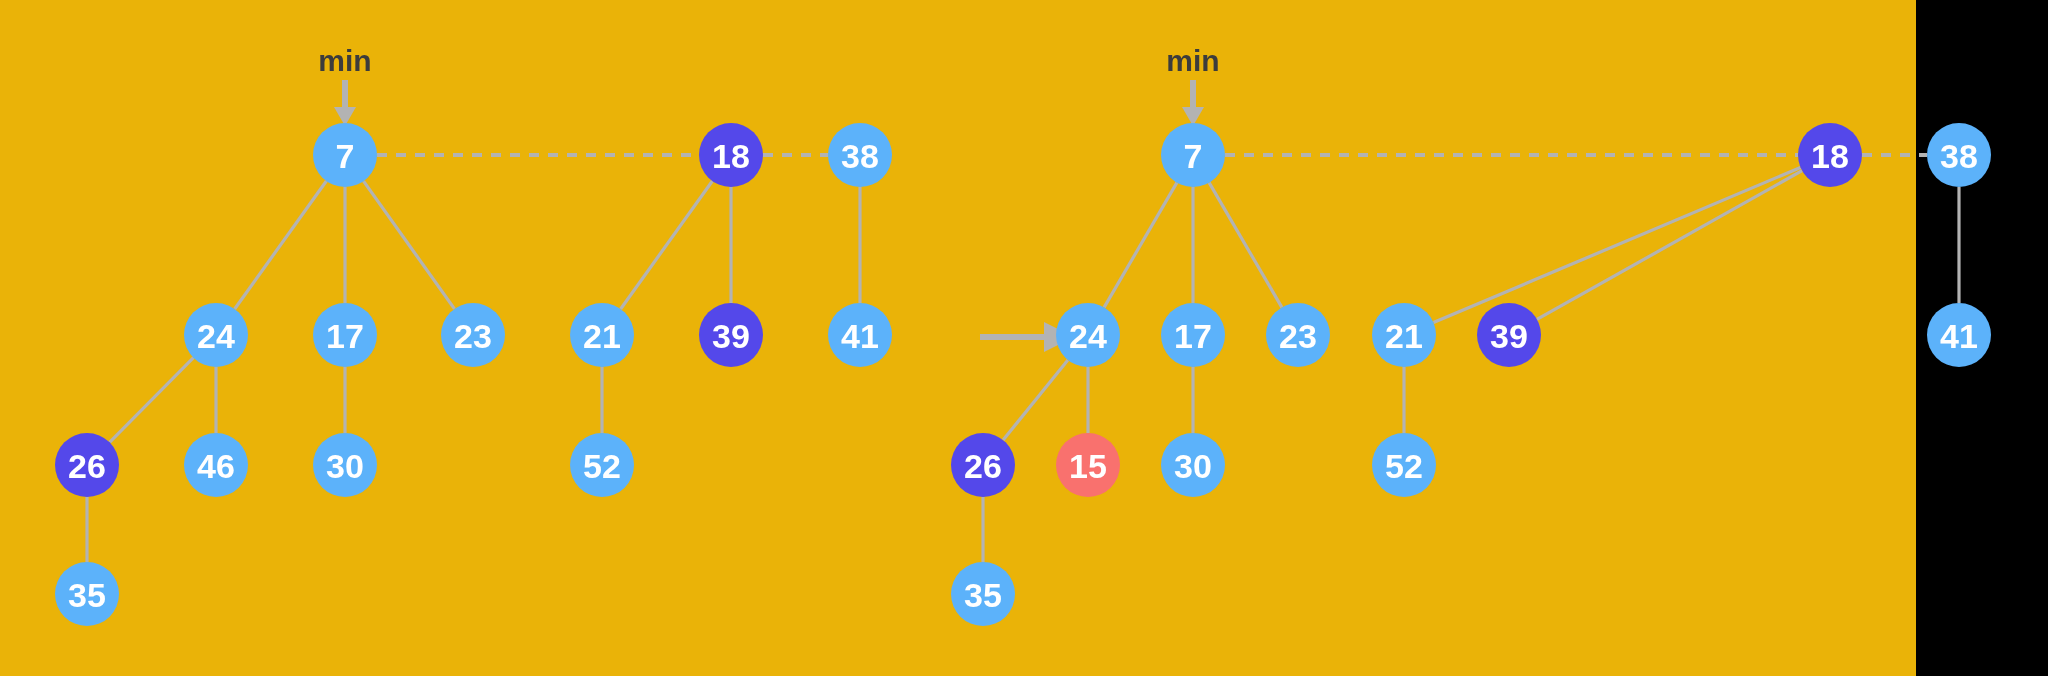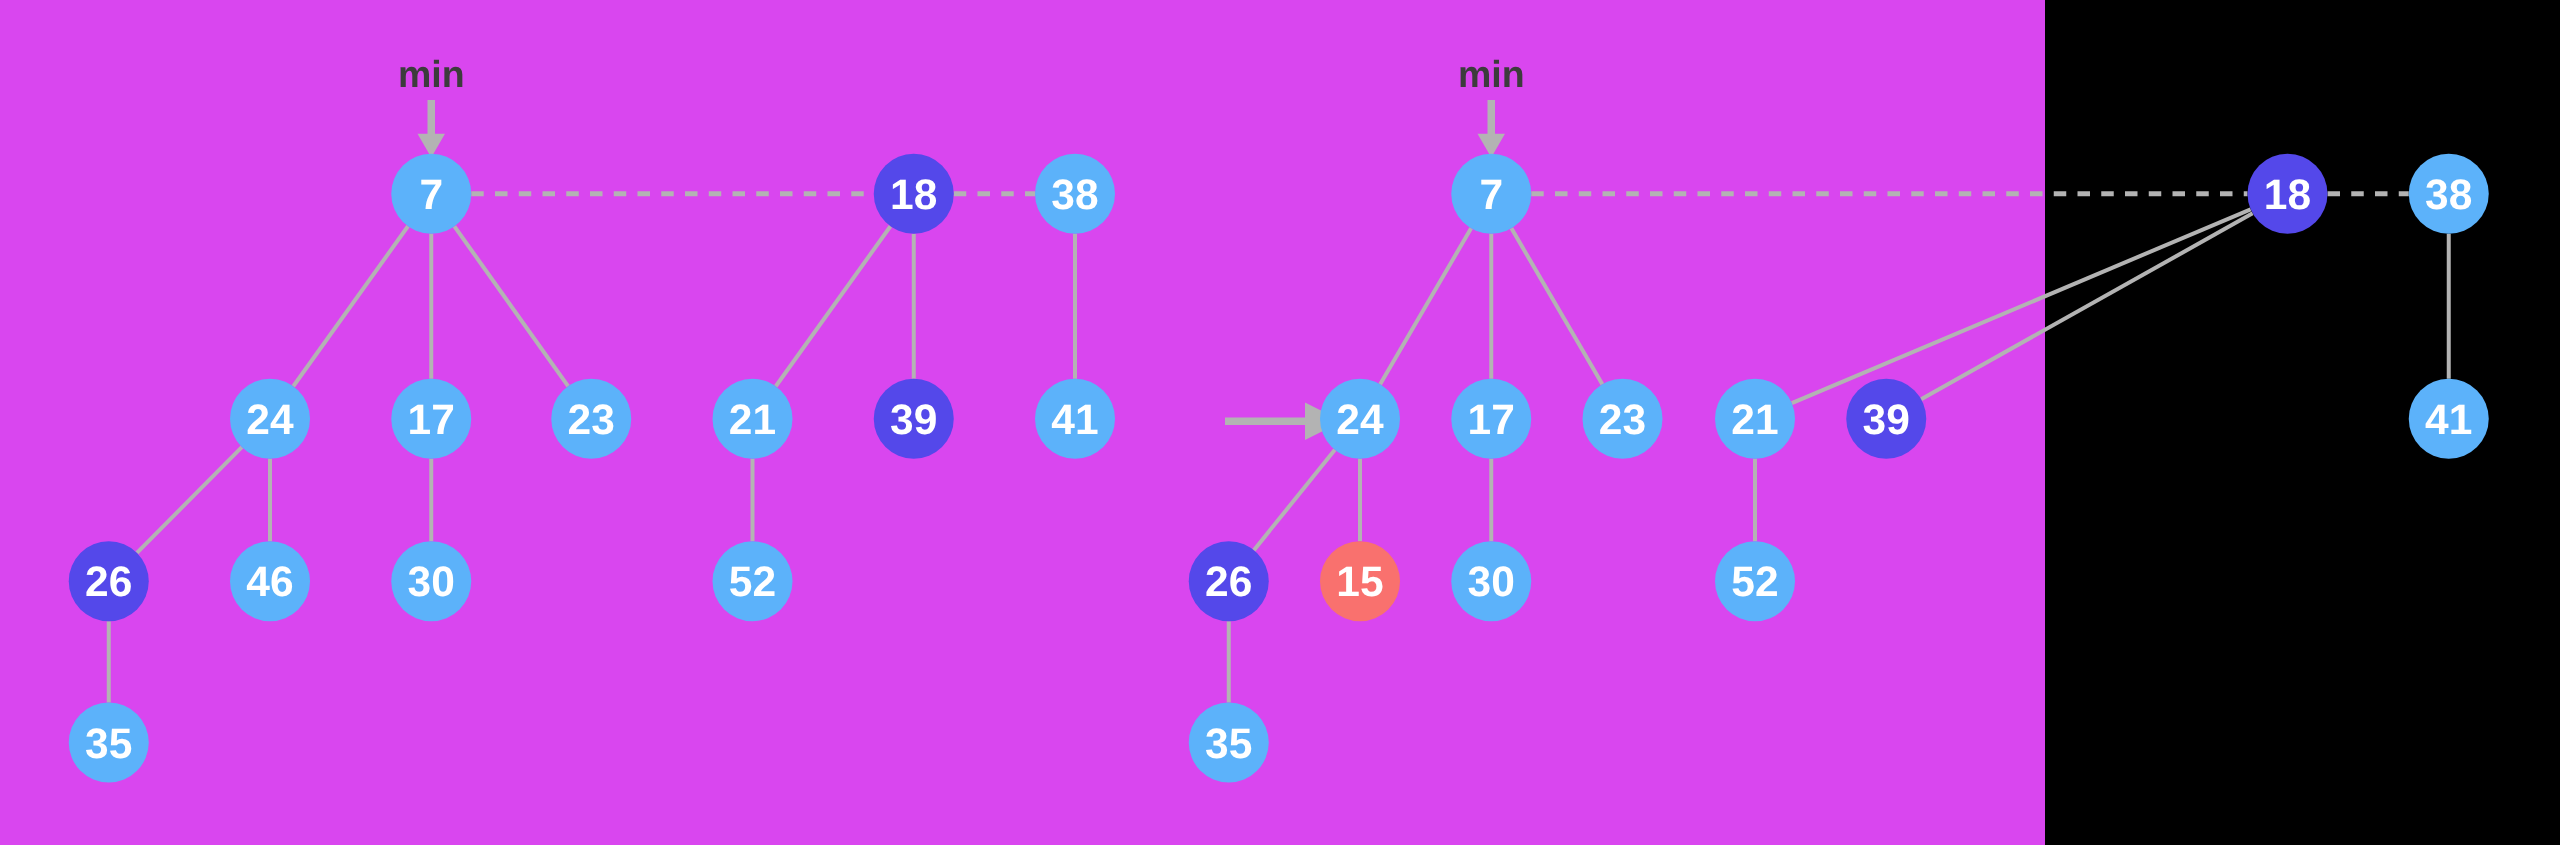--- a/index.html
+++ b/index.html
@@ -9,23 +9,23 @@
     background: #000000;
   }
   body {
     width: 2048px;
     height: 676px;
     overflow: hidden;
     font-family: "Liberation Sans", sans-serif;
   }
   #stage {
     position: relative;
-    width: 1636px;
+    width: 1916px;
     height: 676px;
-    background: #d946ef;
+    background: #eab308;
   }
   svg#diagram {
     position: absolute;
     left: 0;
     top: 0;
     width: 2048px;
     height: 676px;
     display: block;
   }
   .node-circle {

